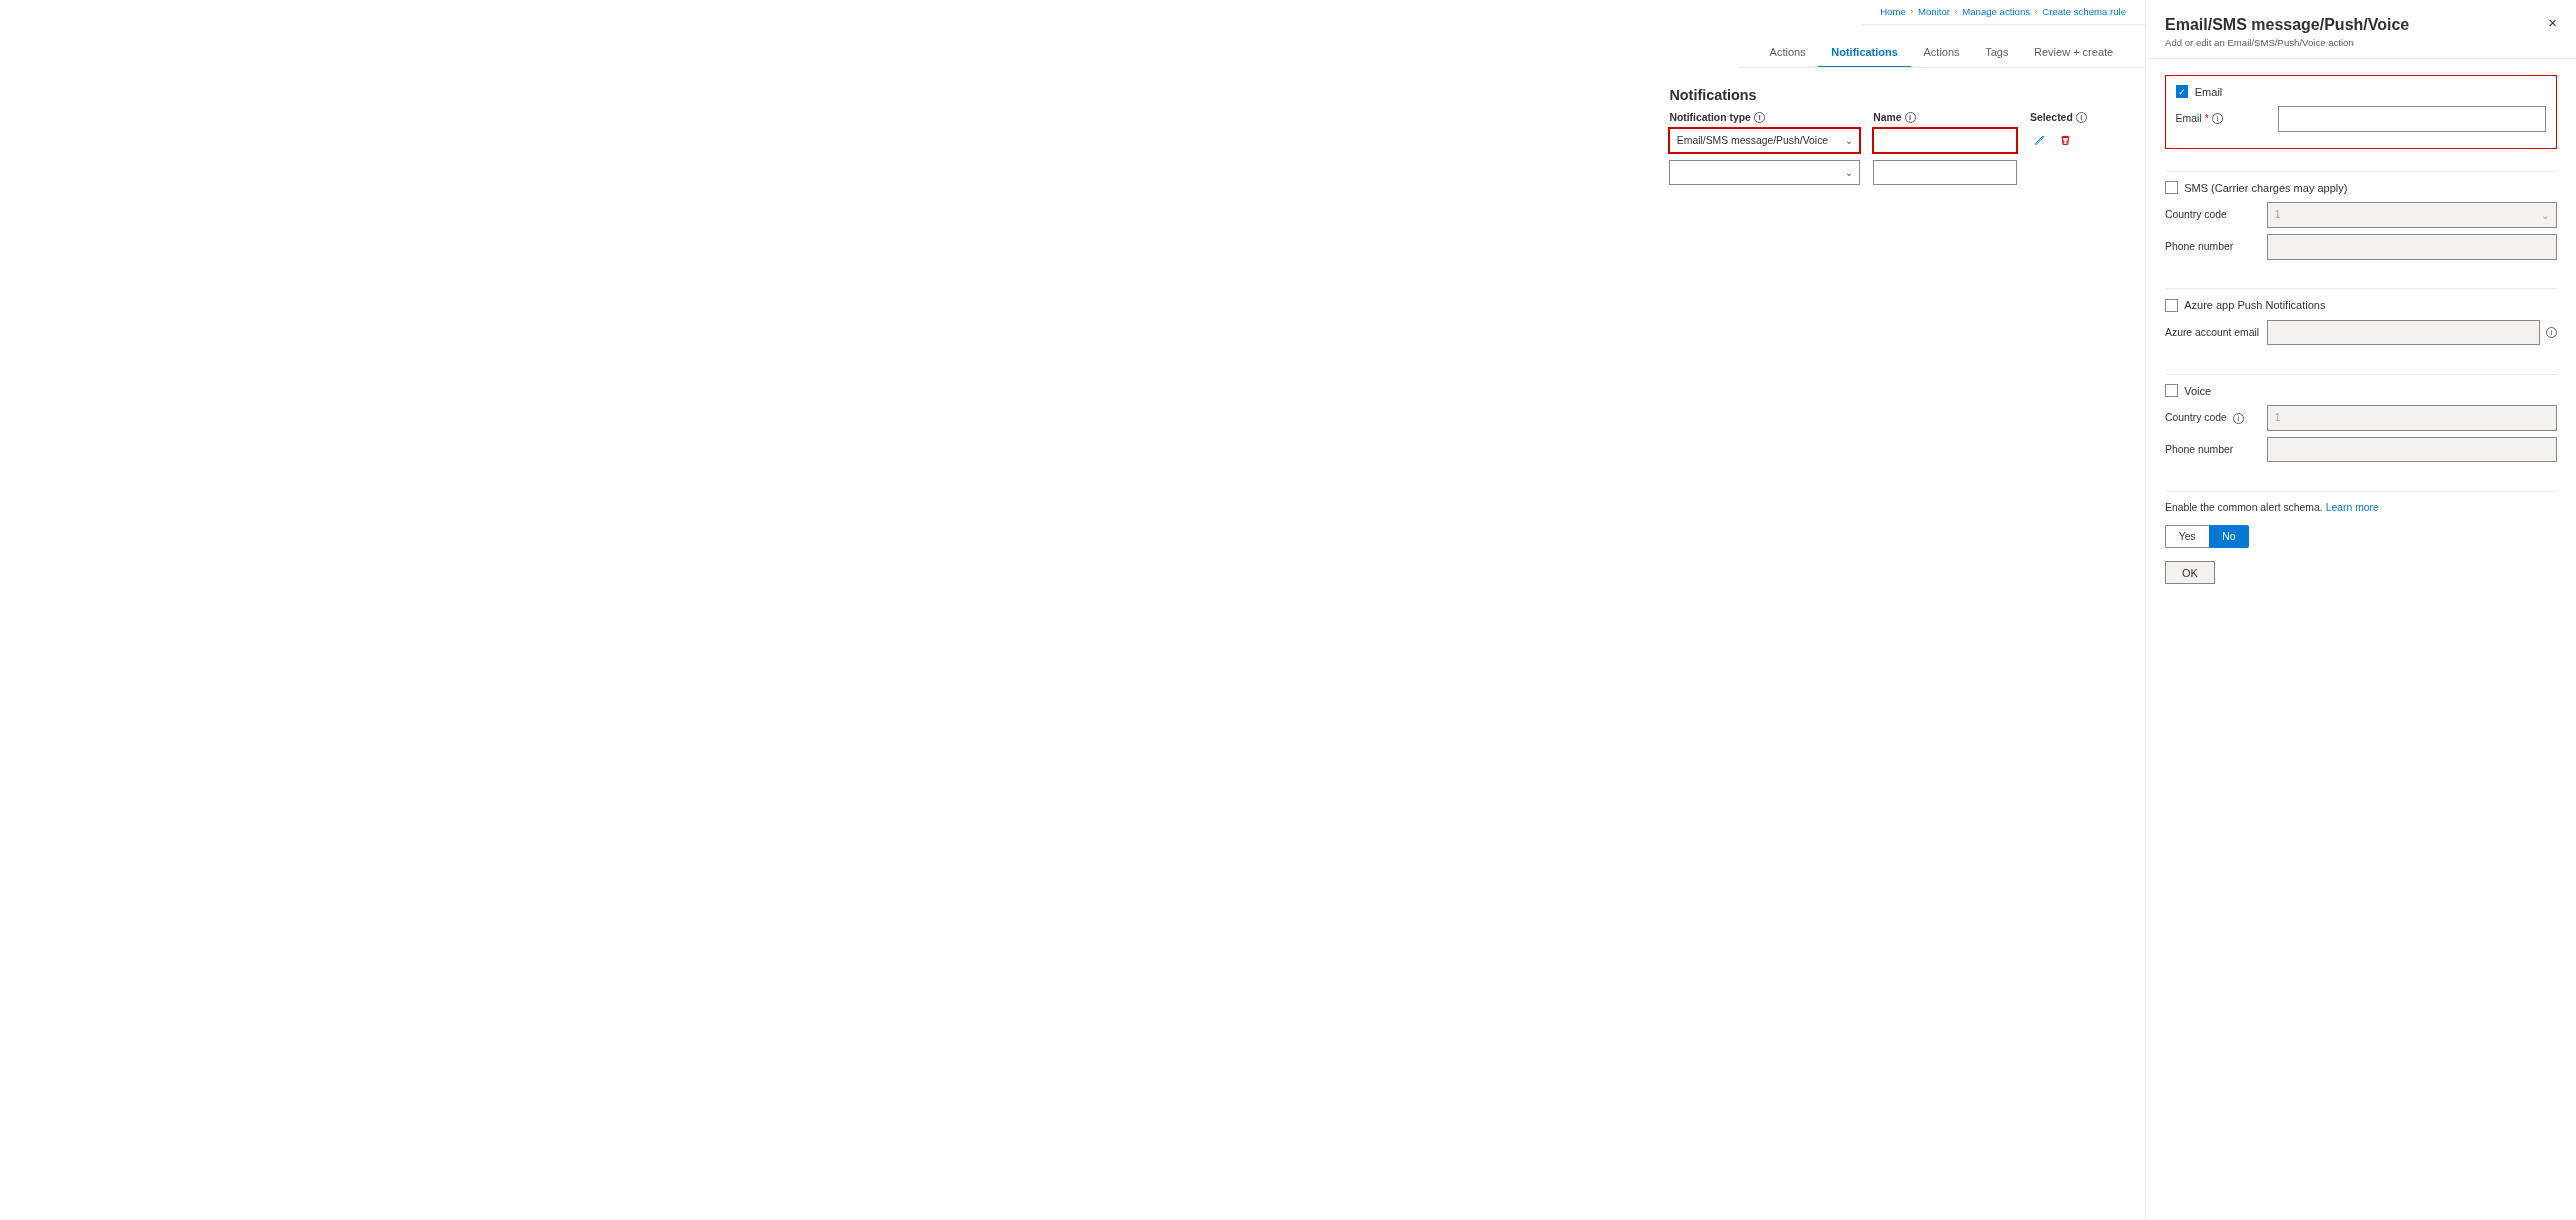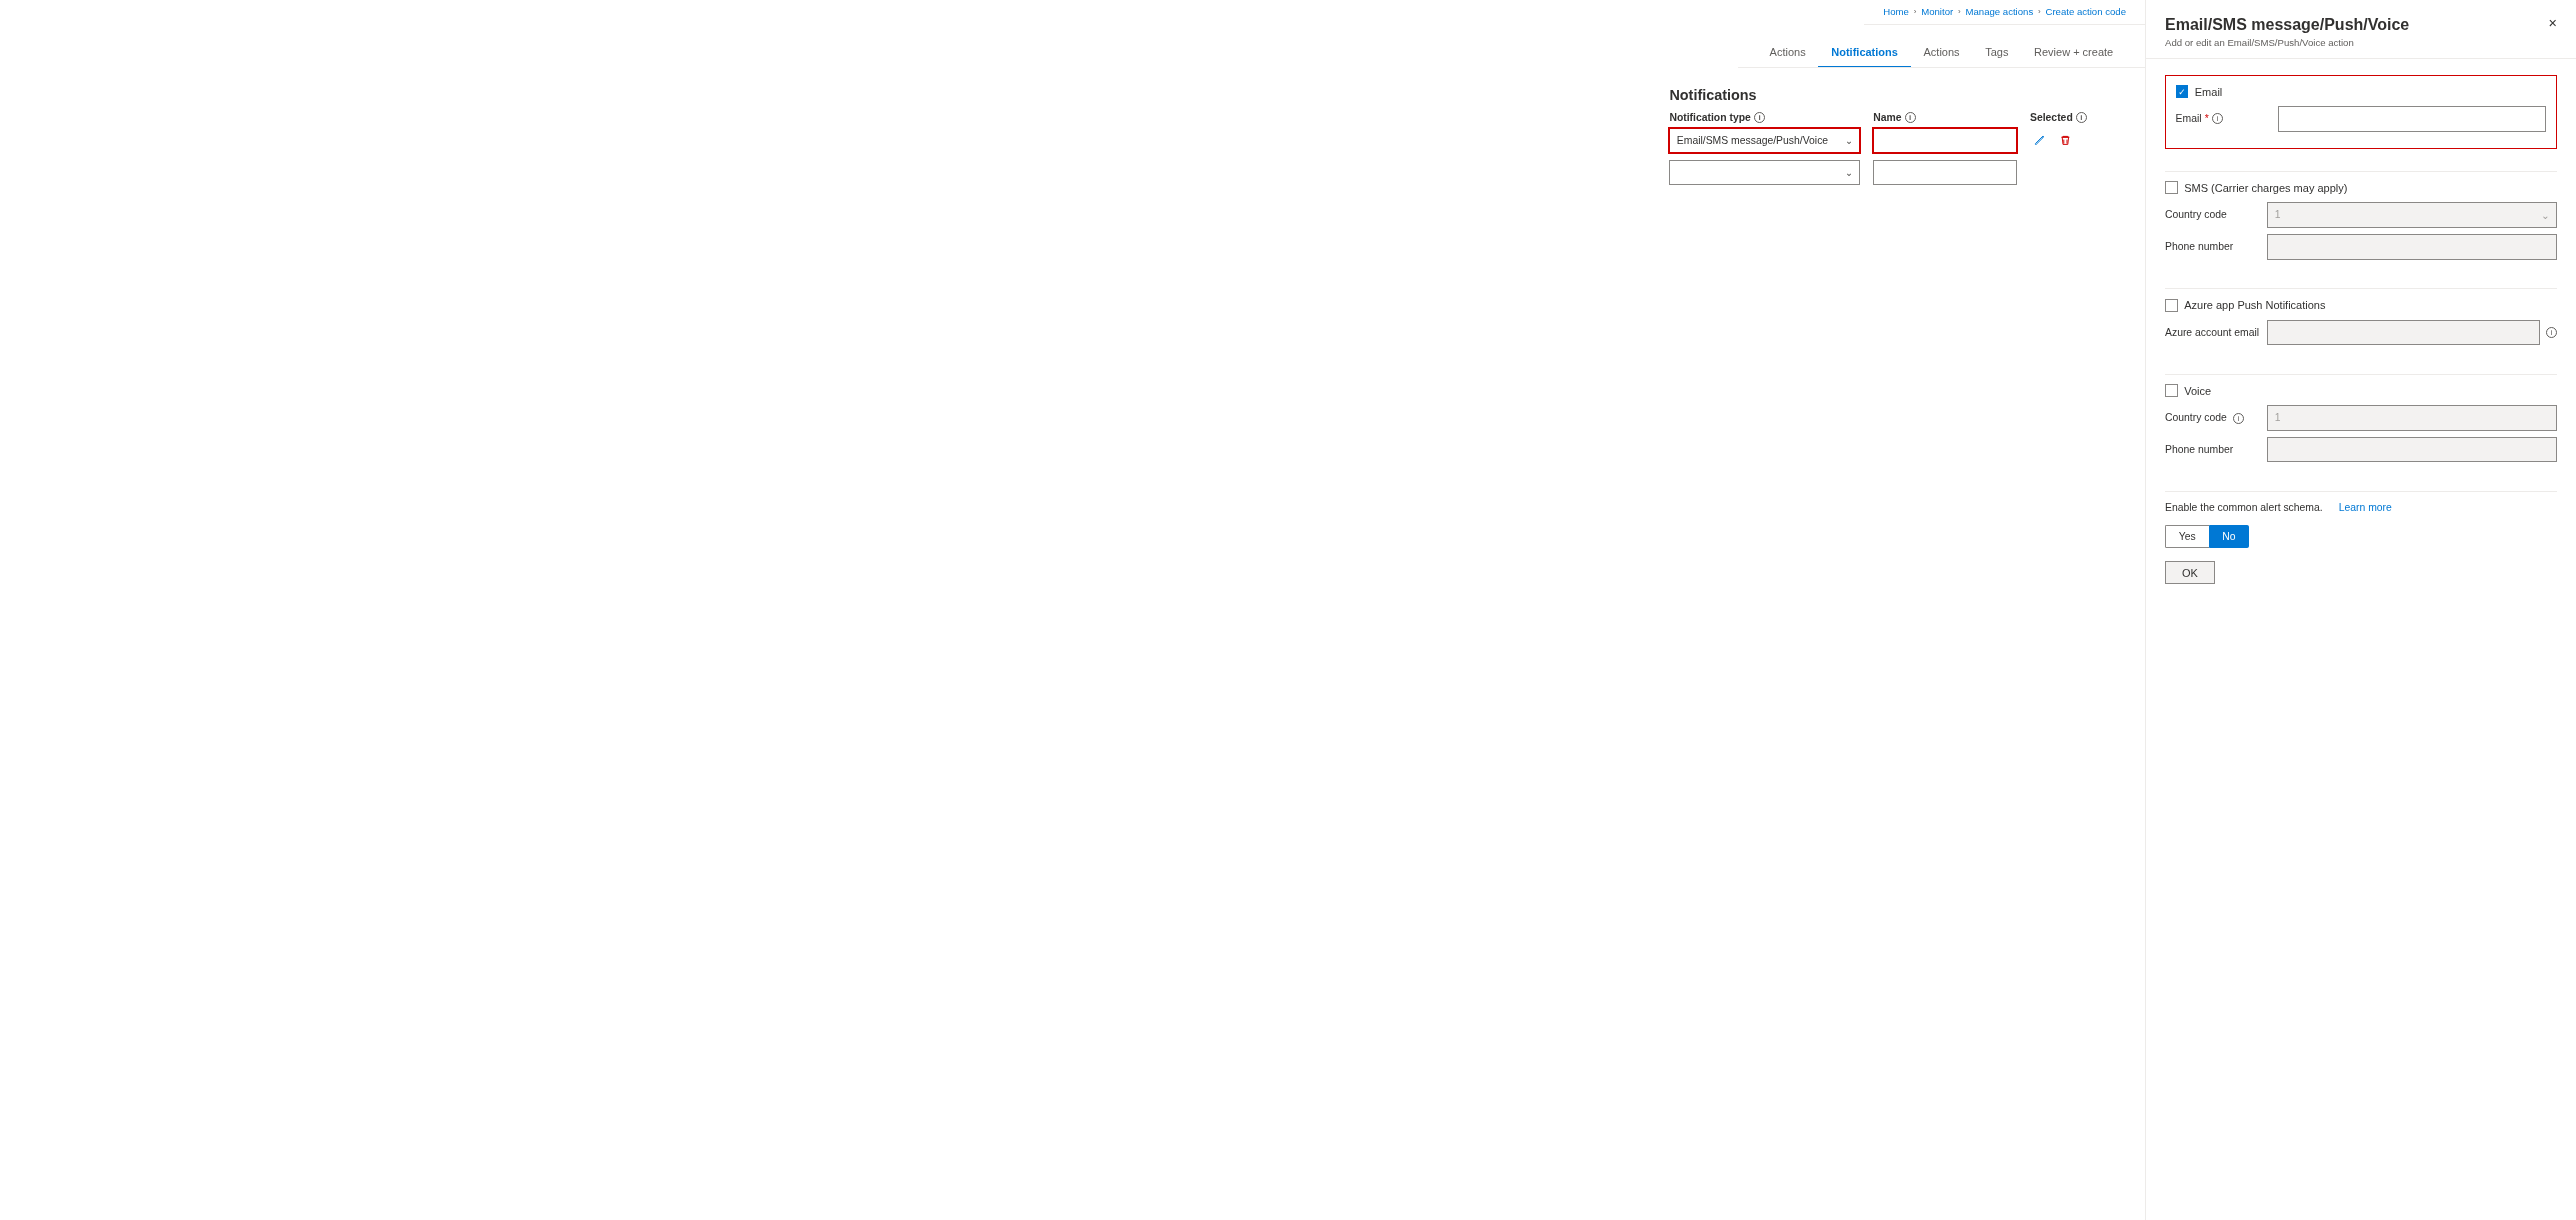--- a/index.html
+++ b/index.html
@@ -348,21 +348,21 @@
       height: 25.5px;
       border: 0.8px solid #8a8886;
       padding: 0 6.4px;
       font-size: 10.4px;
       background: #f3f2f1;
     }
 
     .schema-row {
       display: flex;
       align-items: center;
-      gap: 16px;
+      gap: 3px;
       margin-bottom: 12.8px;
     }
     .schema-label {
       font-size: 10.4px;
       color: #323130;
     }
     .learn-more-link {
       color: #0078d4;
       font-size: 10.4px;
       text-decoration: none;
@@ -414,21 +414,21 @@
 
 <div class="main-panel">
 
   <div class="breadcrumb">
     <a>Home</a>
     <span class="separator">›</span>
     <a>Monitor</a>
     <span class="separator">›</span>
     <a>Manage actions</a>
     <span class="separator">›</span>
-    <a>Create action code</a>
+    <a>Create schema rule</a>
   </div>
 
 
   <div class="tabs">
     <div class="tab">Actions</div>
     <div class="tab active">Notifications</div>
     <div class="tab">Actions</div>
     <div class="tab">Tags</div>
     <div class="tab">Review + create</div>
   </div>

